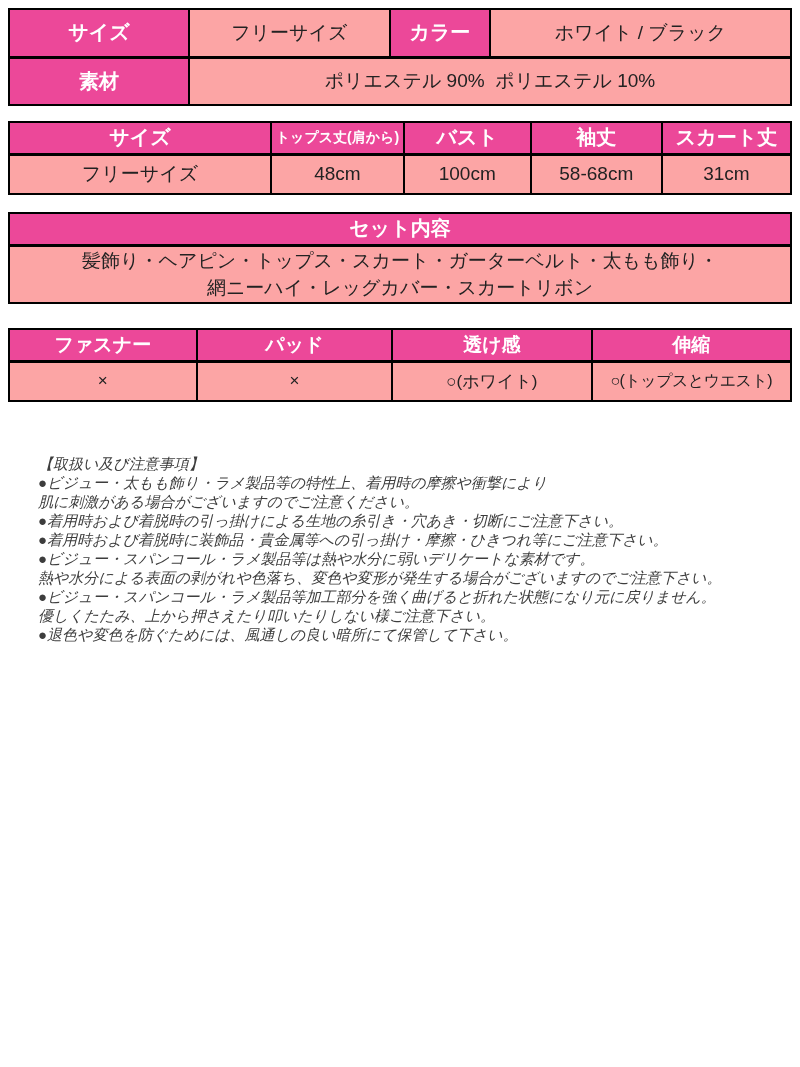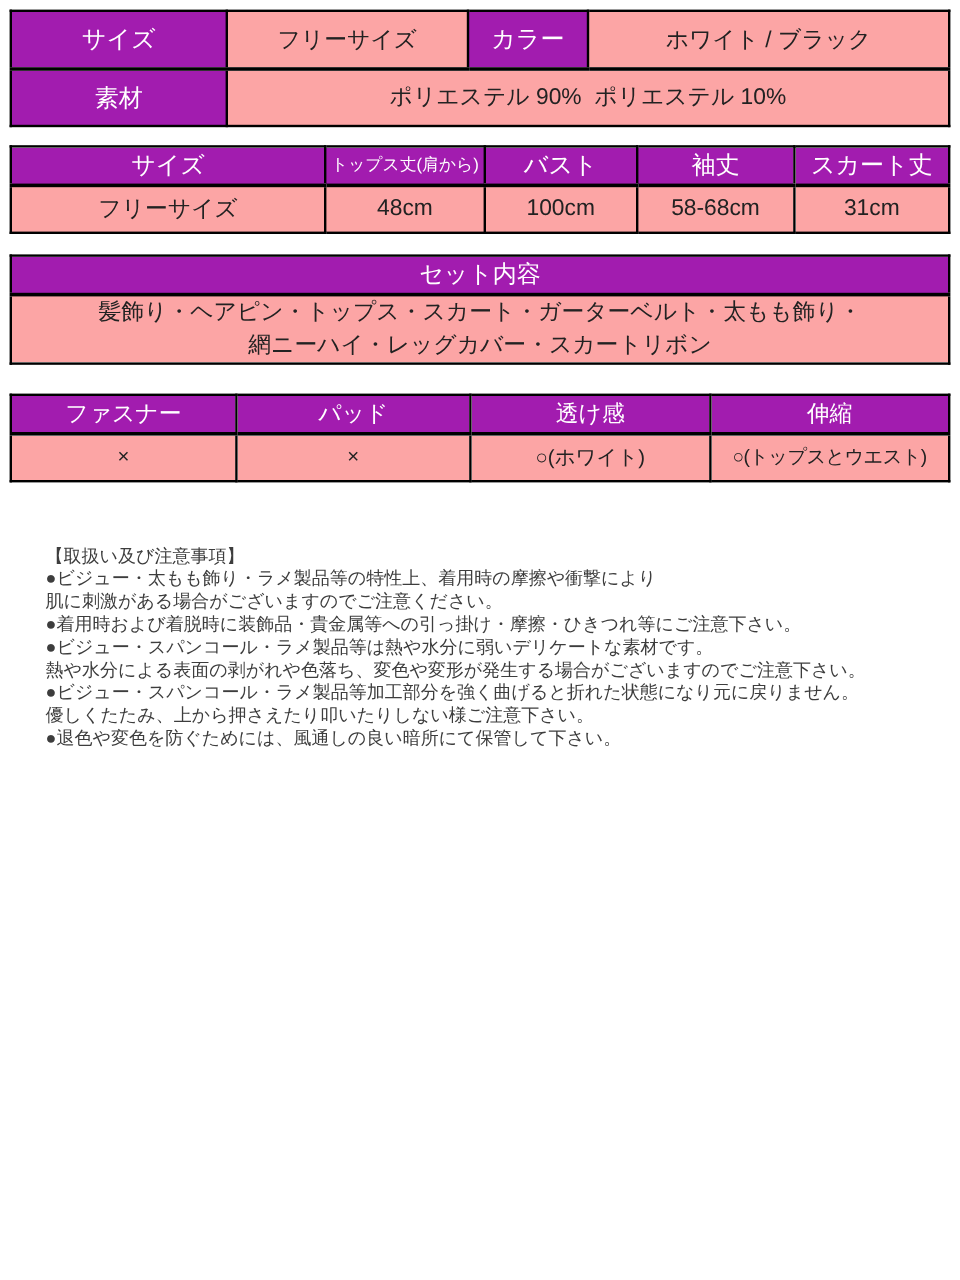--- a/index.html
+++ b/index.html
@@ -19,23 +19,23 @@
     table-layout: fixed;
   }
   td, th {
     border: 2px solid #000000;
     text-align: center;
     vertical-align: middle;
     overflow: hidden;
     white-space: nowrap;
   }
   th {
-    background: #a21caf;
+    background: #ec4899;
     color: #ffffff;
-    font-weight: normal;
+    font-weight: bold;
     font-size: 20px;
   }
   td {
     background: #fca5a5;
     font-size: 19px;
     color: #222222;
   }
 
   
   .spec-table { margin-bottom: 15px; }
@@ -62,21 +62,21 @@
   .feat-table td.tight { font-size: 16px; letter-spacing: -0.5px; }
 
   
   .notes {
     padding-left: 30px;
     padding-right: 20px;
     font-size: 15px;
     line-height: 19px;
     color: #3d3d3d;
   }
-  .notes .line { white-space: nowrap; }
+  .notes .line { white-space: nowrap; font-style: italic; }
 </style>
 </head>
 <body>
 
 <div class="page">
 
   <table class="spec-table">
     <colgroup>
       <col style="width:23%">
         <col style="width:25.7%">
@@ -157,20 +157,21 @@
       <td>○(ホワイト)</td>
       <td class="tight">○(トップスとウエスト)</td>
     </tr>
   </tbody>
     </table>
 
   <div class="notes">
     <div class="line">【取扱い及び注意事項】</div>
     <div class="line">●ビジュー・太もも飾り・ラメ製品等の特性上、着用時の摩擦や衝撃により</div>
     <div class="line">肌に刺激がある場合がございますのでご注意ください。</div>
+    <div class="line">●着用時および着脱時の引っ掛けによる生地の糸引き・穴あき・切断にご注意下さい。</div>
     <div class="line">●着用時および着脱時に装飾品・貴金属等への引っ掛け・摩擦・ひきつれ等にご注意下さい。</div>
     <div class="line">●ビジュー・スパンコール・ラメ製品等は熱や水分に弱いデリケートな素材です。</div>
     <div class="line">熱や水分による表面の剥がれや色落ち、変色や変形が発生する場合がございますのでご注意下さい。</div>
     <div class="line">●ビジュー・スパンコール・ラメ製品等加工部分を強く曲げると折れた状態になり元に戻りません。</div>
     <div class="line">優しくたたみ、上から押さえたり叩いたりしない様ご注意下さい。</div>
     <div class="line">●退色や変色を防ぐためには、風通しの良い暗所にて保管して下さい。</div>
   </div>
 
 </div>
 

